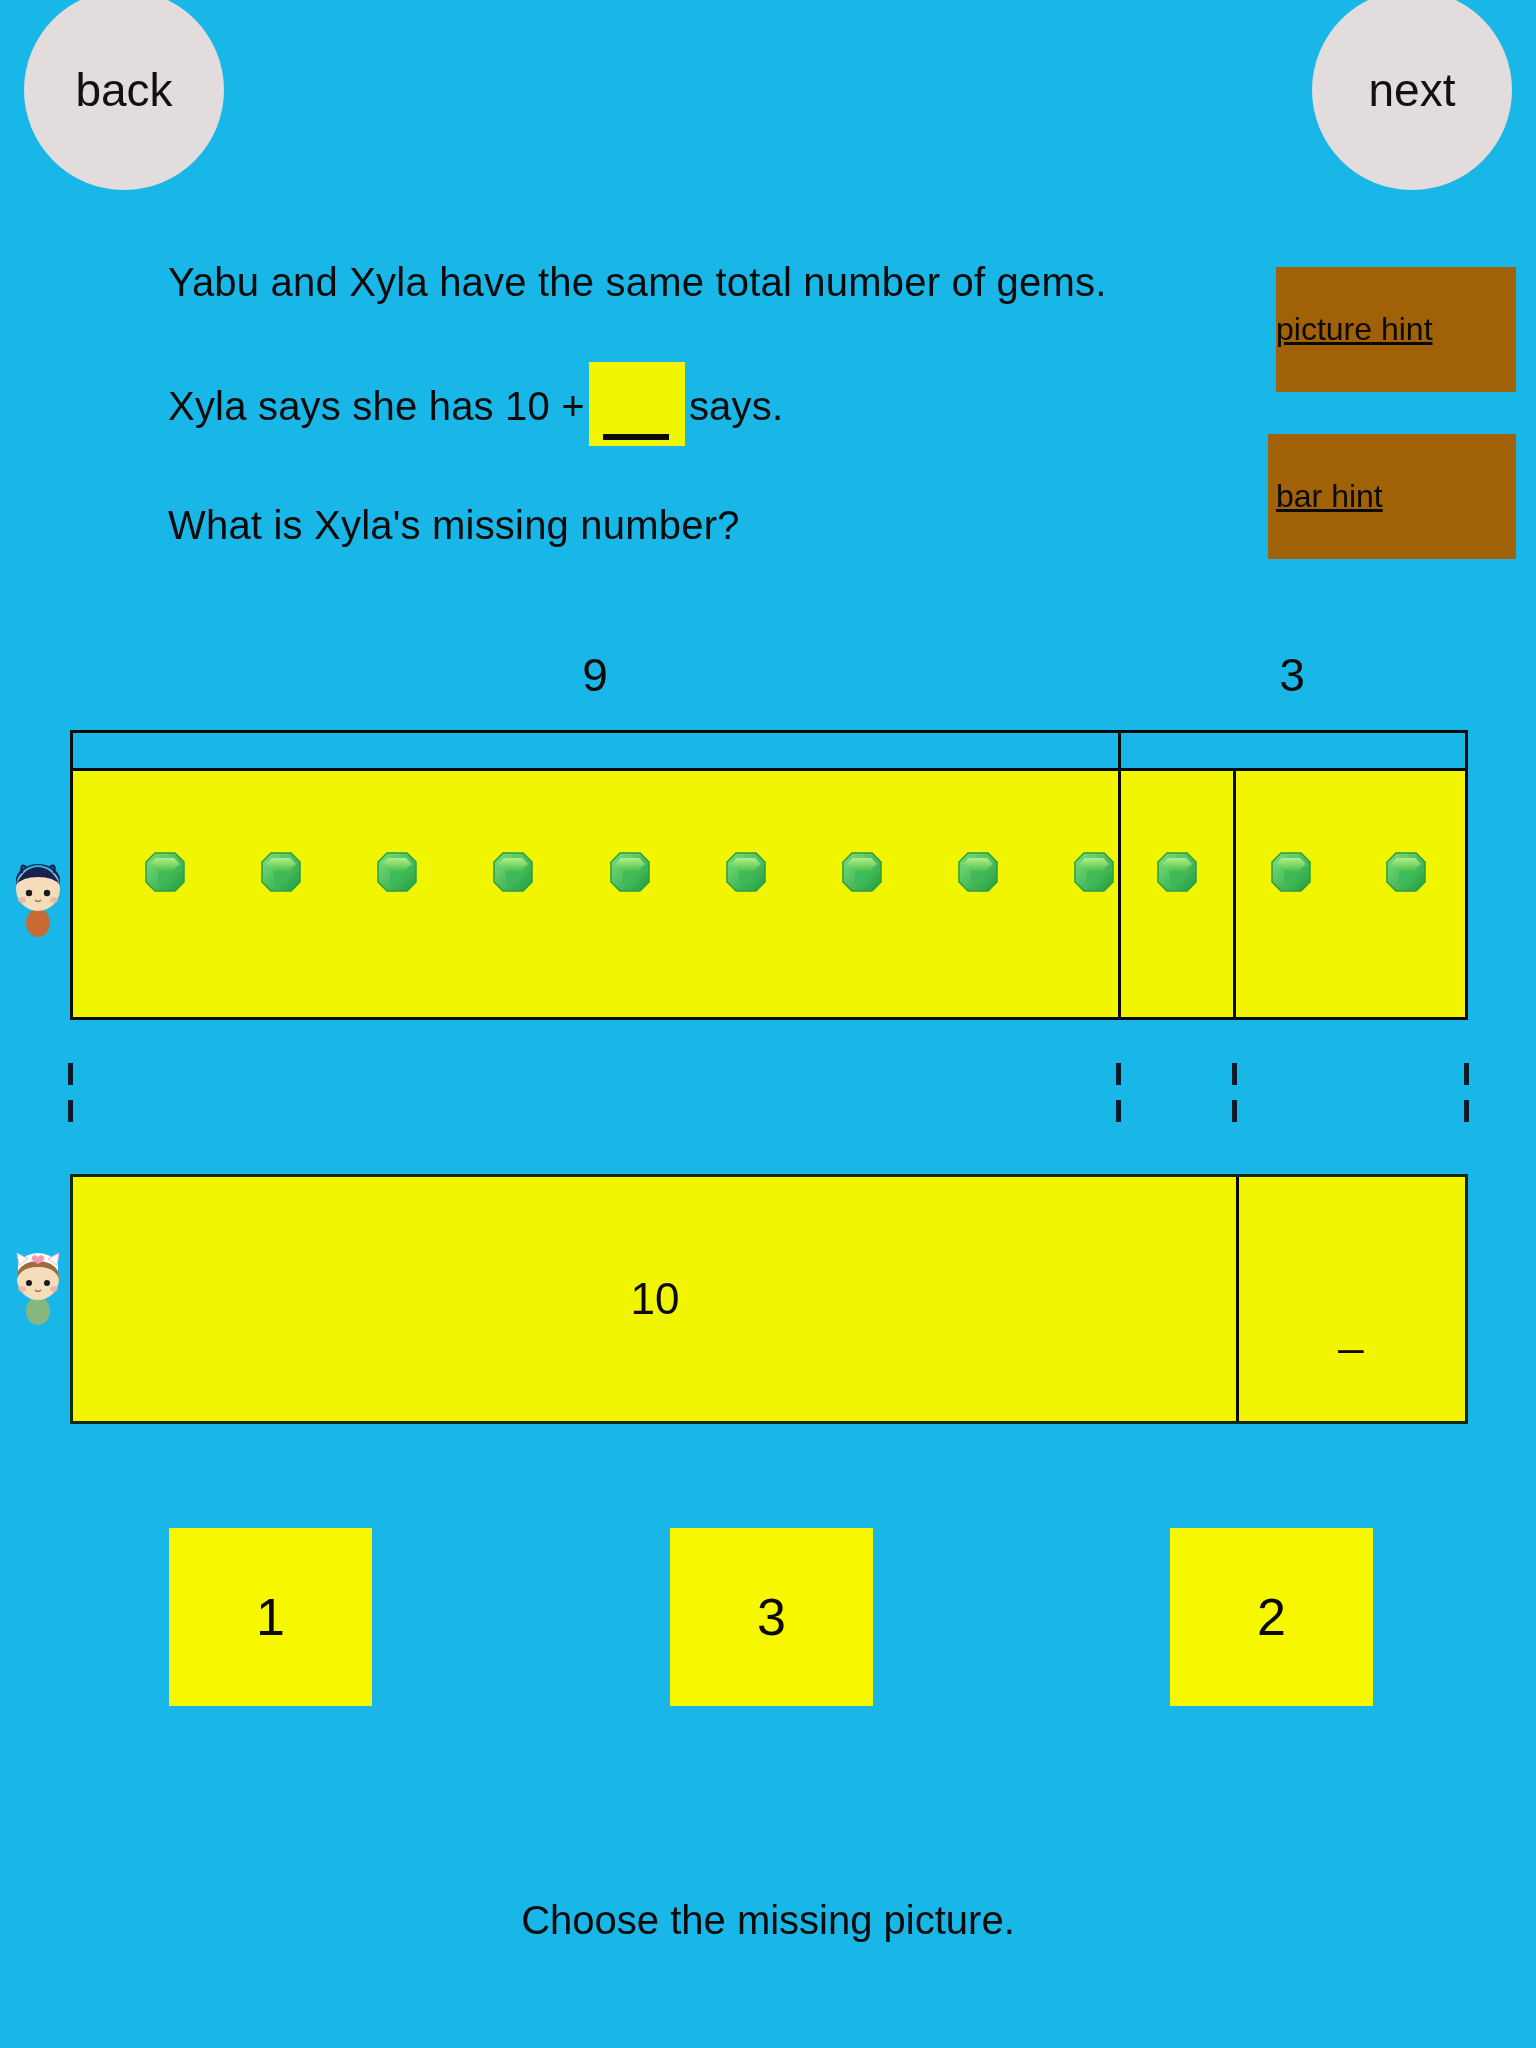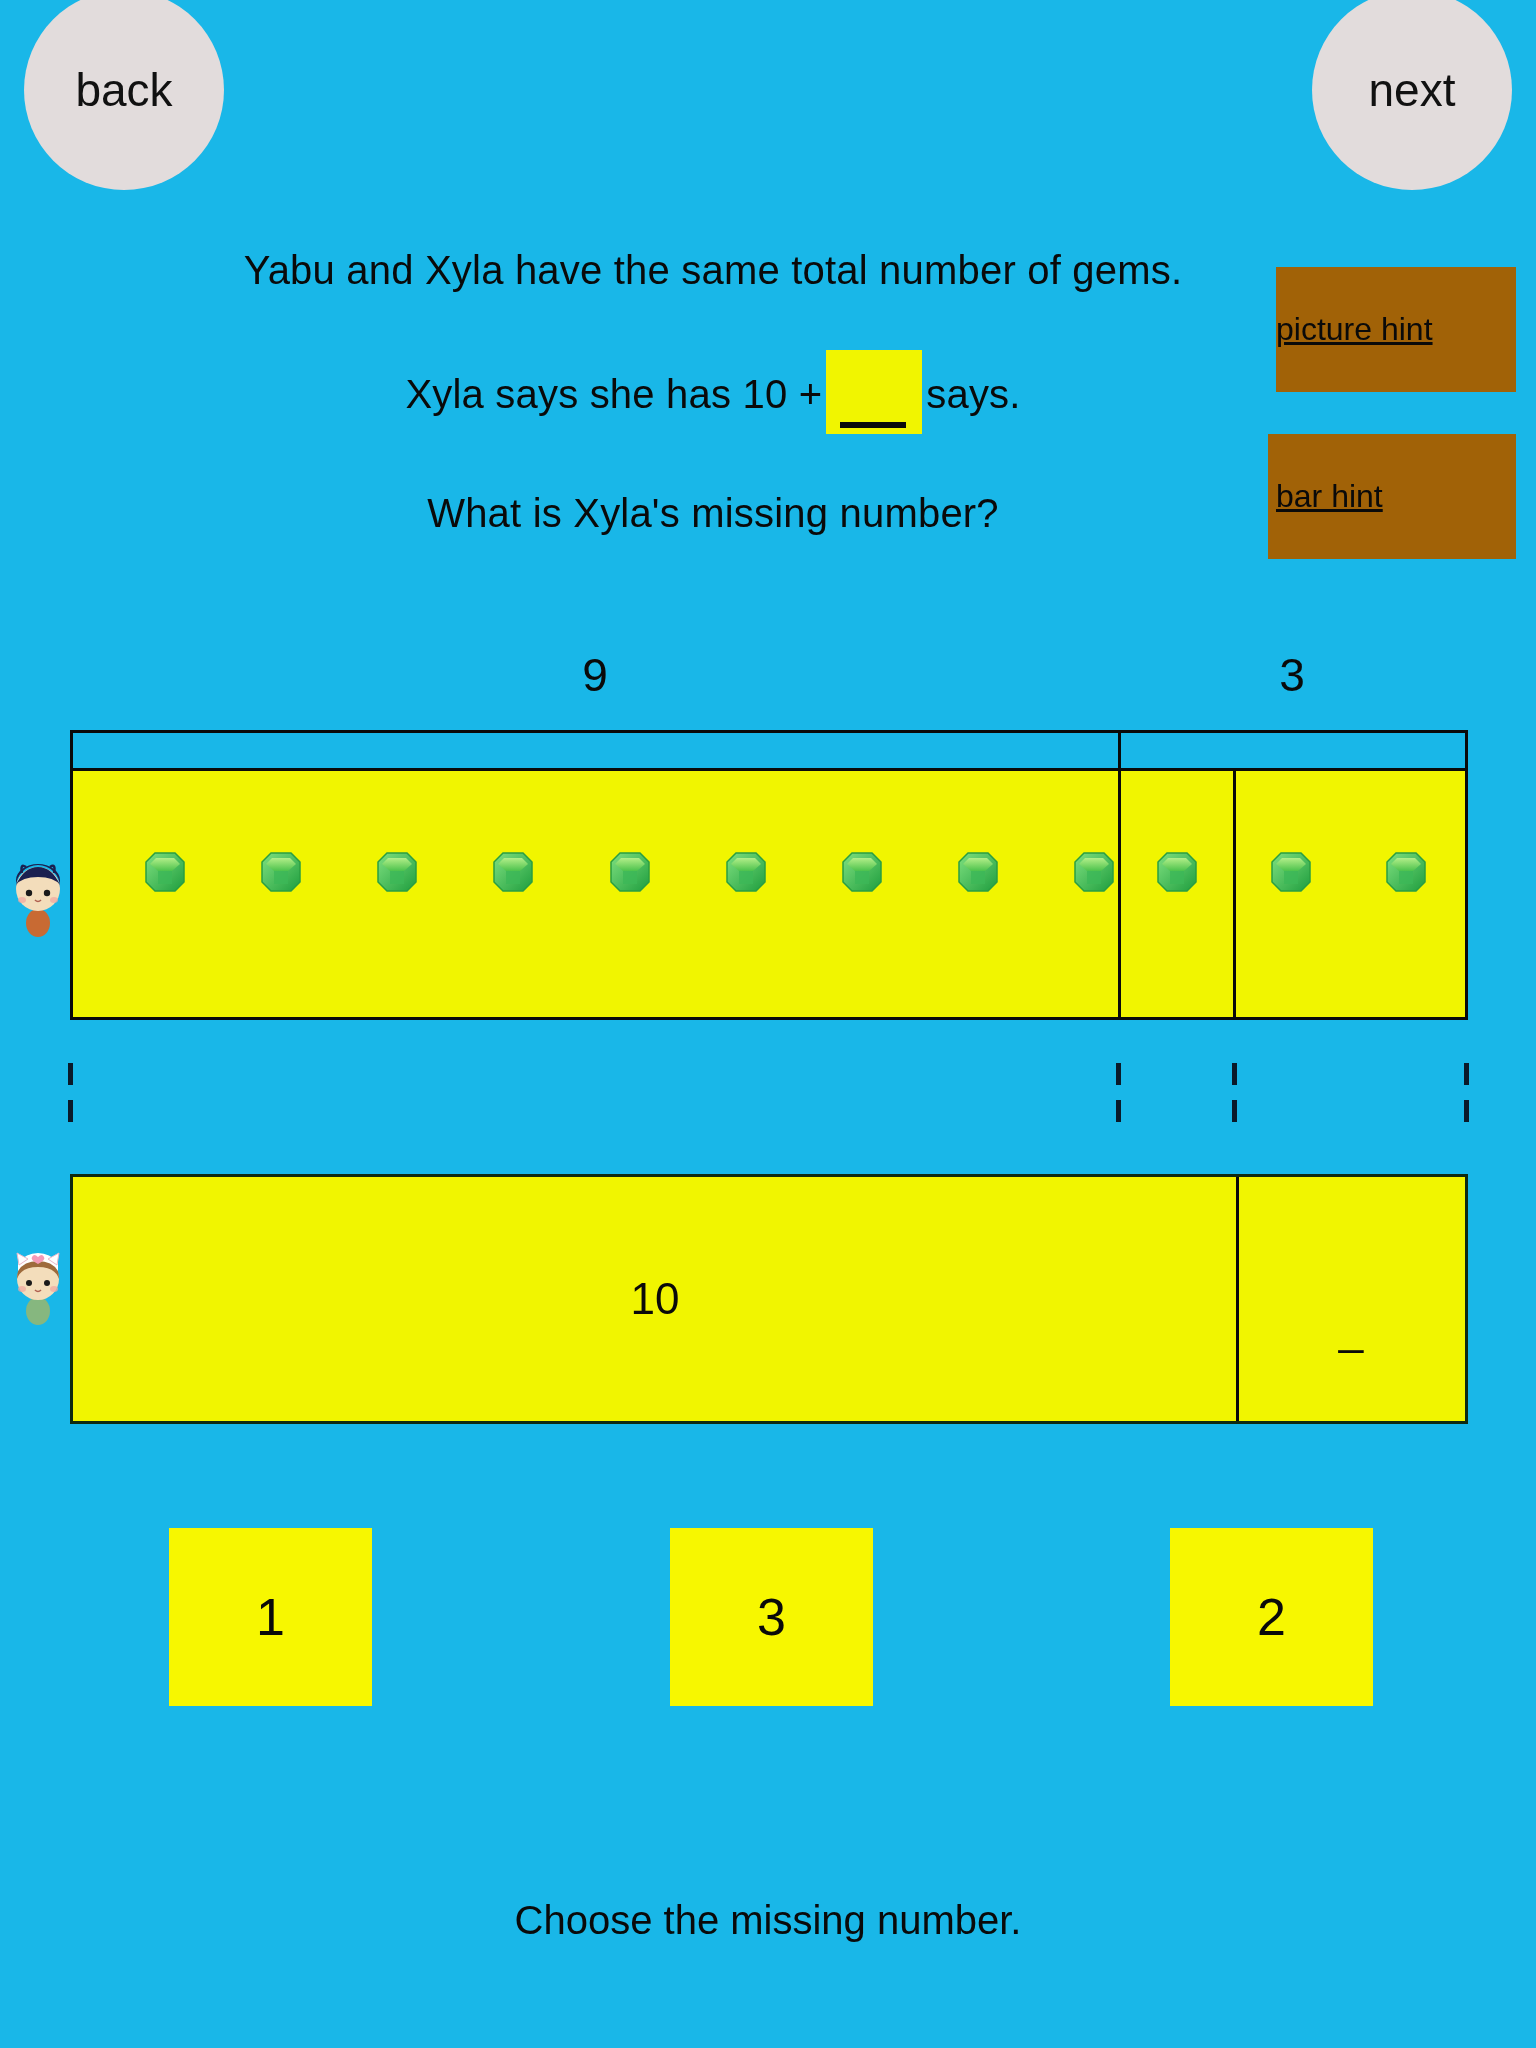--- a/index.html
+++ b/index.html
@@ -29,23 +29,22 @@
     color: #111;
     cursor: pointer;
   }
   #back-btn { left: 24px;  top: -10px; }
   #next-btn { right: 24px; top: -10px; }
 
   
   .problem {
     position: absolute;
     left: 168px;
-    top: 248px;
+    top: 260px;
     width: 1090px;
-    text-align: center;
   }
   .problem-line {
     font-size: 40px;
     color: #0a0a0a;
     margin-bottom: 57px;
     white-space: nowrap;
     letter-spacing: .2px;
   }
   .problem-line:last-child { margin-bottom: 0; }
 
@@ -385,13 +384,13 @@
 <div class="choice" id="choice-0">
   <span>1</span>
 </div>
 <div class="choice" id="choice-1">
   <span>3</span>
 </div>
 <div class="choice" id="choice-2">
   <span>2</span>
 </div>
 
-<div id="footer-prompt">Choose the missing number.</div>
+<div id="footer-prompt">Choose the missing picture.</div>
 
 </body></html>

